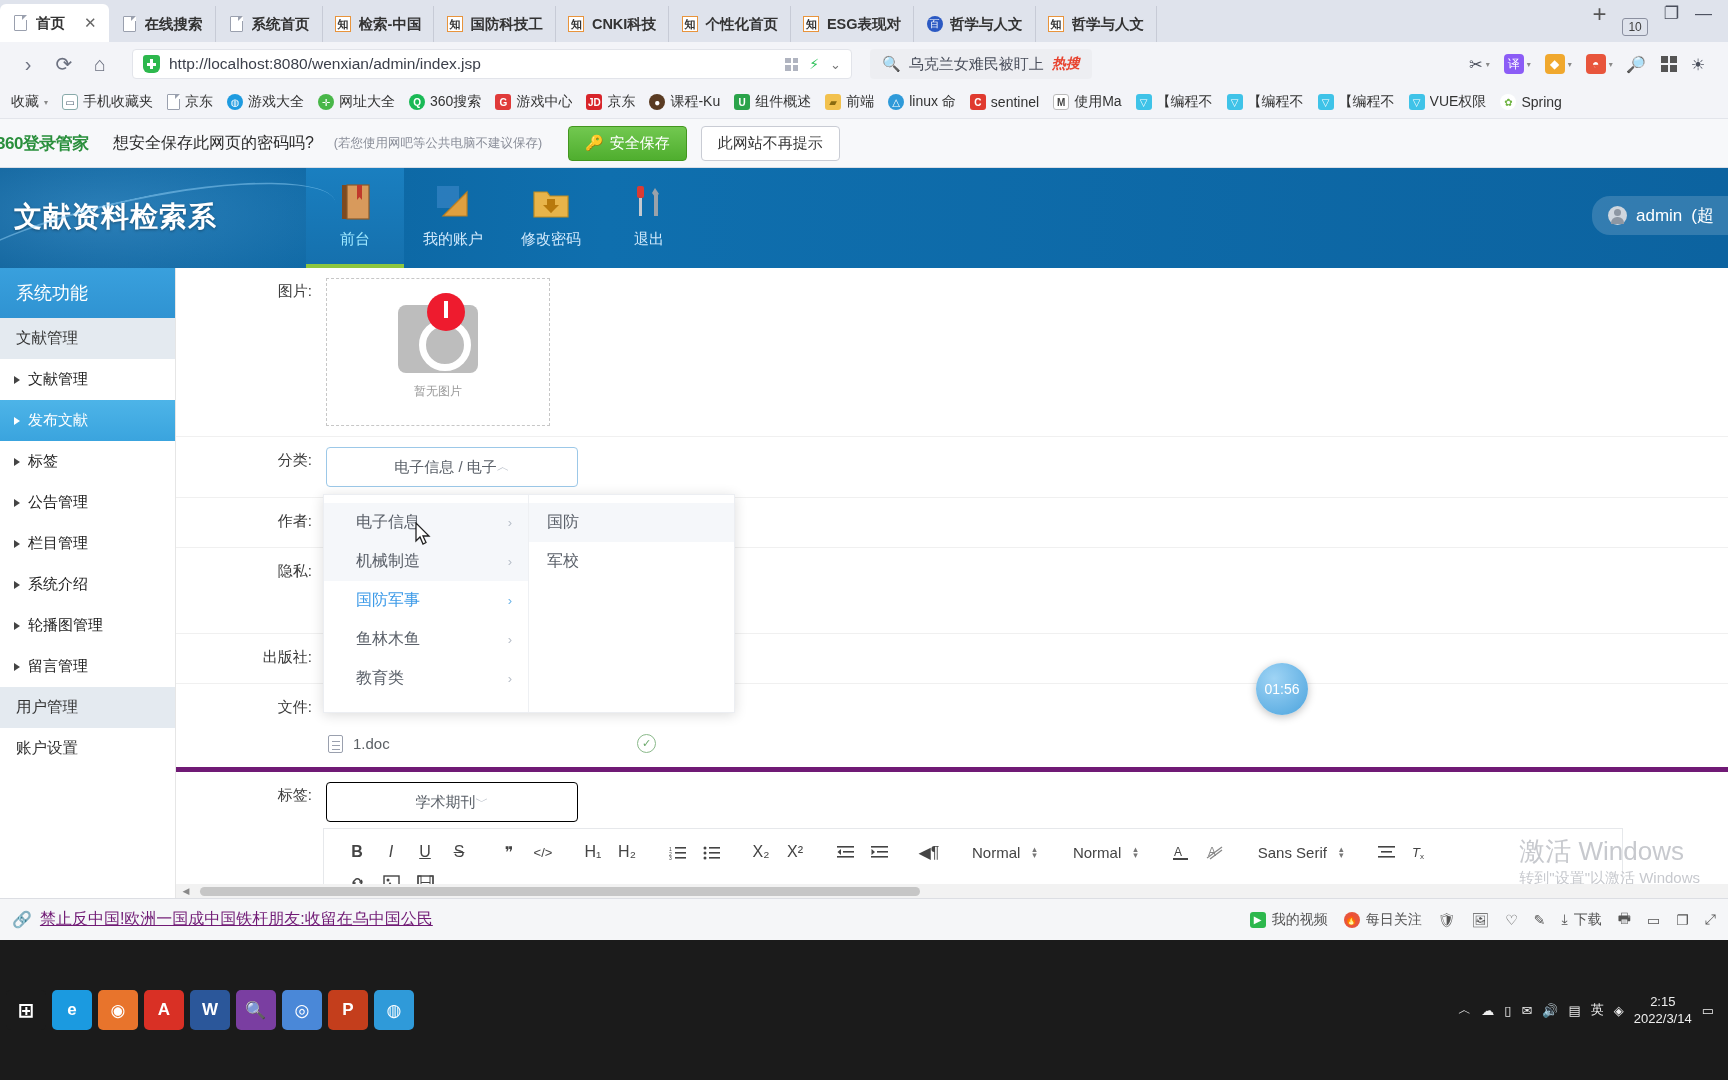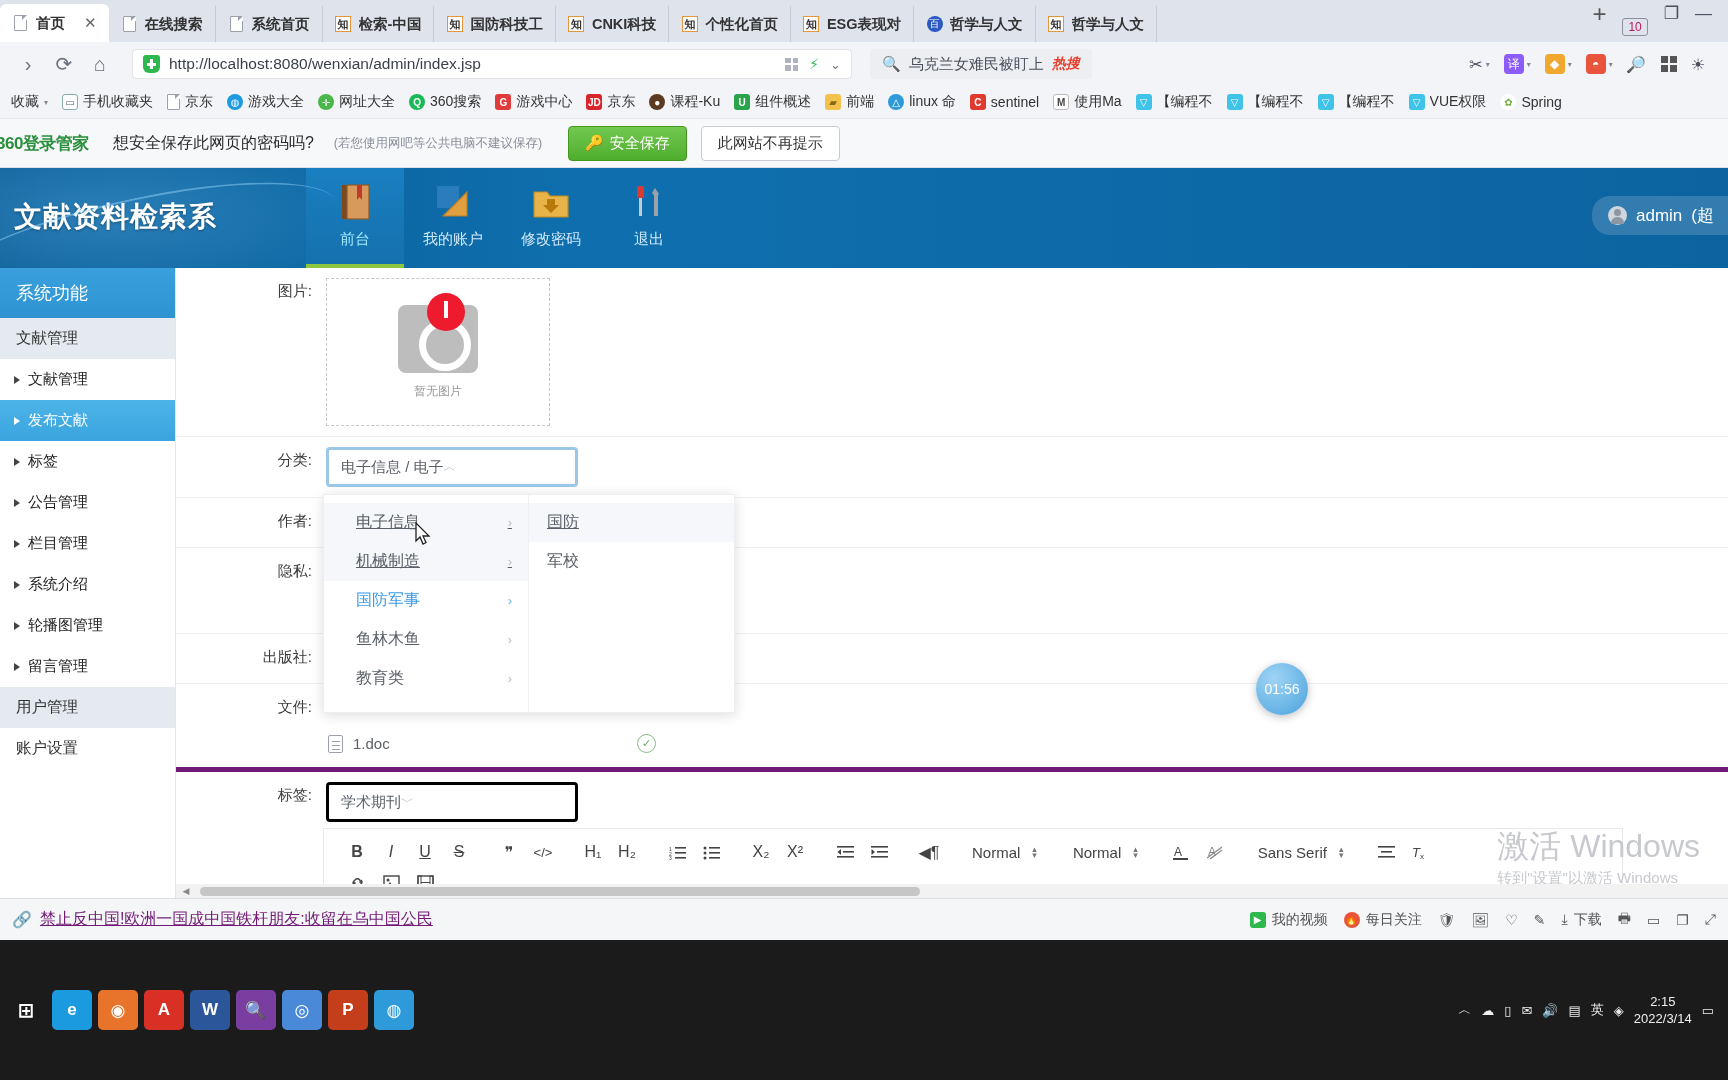--- a/index.html
+++ b/index.html
@@ -19,21 +19,21 @@
     height:36px; display:flex; align-items:center; gap:7px;
     padding:0 12px; font-size:14.5px; color:#333; position:relative;
     border-right:1px solid #c7cbd6; white-space:nowrap; overflow:hidden;
   }
   .tab .tab-label { max-width:100px; overflow:hidden; text-overflow:clip;font-weight:bold; }
   .tab.active { background:#fff; border-radius:6px 6px 0 0; border-right:none; height:38px; }
   .tab .fav { width:17px; height:17px; flex:0 0 17px; display:flex; align-items:center; justify-content:center; }
   .tab .close { margin-left:12px; color:#666; font-size:15px; }
   .tabstrip-right { margin-left:auto; display:flex; align-items:center; gap:16px; padding:0 16px 6px 10px; }
   .newtab { font-size:24px; color:#555; font-weight:300; line-height:1; }
-  .tabcount { border:1px solid #8b90a0; border-radius:3px; font-size:12px; padding:1px 5px; color:#be185d;margin-top:27px; }
+  .tabcount { border:1px solid #8b90a0; border-radius:3px; font-size:12px; padding:1px 5px; color:#404040;margin-top:27px; }
   .chrome-ic { color:#4a4f5c; font-size:17px; }
 
   
   .fav-doc { width:13px;height:16px;border:1.4px solid #9aa0ae; border-radius:1px; background:#fff; position:relative; }
   .fav-doc:after{content:"";position:absolute;right:-1px;top:-1px;border-width:0 0 5px 5px;border-style:solid;border-color:transparent transparent #fff #9aa0ae;}
   .fav-zhi { width:16px;height:16px;border:1.5px solid #e8943c; background:#fff; font-size:11px; color:#333; display:flex; align-items:center; justify-content:center; font-weight:bold; }
   .fav-paw { width:16px;height:16px;border-radius:50%; background:#2b59c3; color:#fff; font-size:10px; display:flex;align-items:center;justify-content:center; }
 
   
   .addrrow { height:44px; display:flex; align-items:center; gap:0; background:#f3f4f8; padding:0 10px; }
@@ -119,40 +119,40 @@
   .flabel { width:150px; flex:0 0 150px; text-align:right; padding-right:14px; font-size:15px; color:#3a3a3a; padding-top:14px;}
   .fctl { flex:1; padding:10px 0; }
   .imgbox { width:224px; height:148px; border:1px dashed #c7c7c7; display:flex; flex-direction:column;
             align-items:center; justify-content:center; gap:10px; }
   .noimg-ic { width:80px; height:68px; background:#bdbdbd; border-radius:8px; position:relative; }
   .noimg-ic:before{content:"";position:absolute;left:21px;top:14px;width:38px;height:38px;border-radius:50%;border:7px solid #fff;}
   .noimg-ic:after{content:"";position:absolute;left:29px;top:-12px;width:38px;height:38px;border-radius:50%;background:#ee1b2e;}
   .noimg-tick{position:absolute;left:46px;top:-4px;width:4px;height:17px;background:#fff;z-index:3;}
   .noimg-txt { color:#9a9a9a; font-size:12px; }
 
-  .select-box { width:252px; height:40px; border:3px solid #000000; border-radius:4px; display:flex; align-items:center;
-                padding:0 12px; font-size:15px; color:#5b6169; background:#fff; justify-content:flex-start; }
+  .select-box { width:252px; height:40px; border:1px solid #000000; border-radius:4px; display:flex; align-items:center;
+                padding:0 12px; font-size:15px; color:#5b6169; background:#fff; justify-content:center; }
   .select-box.focus { border-color:#9cc8e8; }
   .chev { color:#b6bcc6; font-size:13px; }
 
   .fileline { display:flex; align-items:center; gap:10px; width:330px; padding:6px 0 0 2px;}
   .fileline .fname { font-size:15px; color:#5c6166; }
   .doc-ic { width:15px;height:18px;border:1.4px solid #9aa0ae;border-radius:2px; position:relative; }
   .doc-ic:before{content:"";position:absolute;left:3px;top:5px;width:8px;height:1.4px;background:#9aa0ae;box-shadow:0 4px 0 #9aa0ae,0 8px 0 #9aa0ae;}
   .check-ic { margin-left:auto; width:19px;height:19px;border-radius:50%;border:1.4px solid #8ab98a; color:#6aa86a;
               display:flex;align-items:center;justify-content:center; font-size:11px; }
 
   
   .cascader { position:absolute; left:147px; top:226px; width:412px; height:219px; background:#fff;
               box-shadow:0 2px 12px rgba(0,0,0,.14); border:1px solid #eceef2; display:flex; z-index:40; }
   .casc-col { width:206px; border-right:1px solid #eef0f3; padding:8px 0; }
   .casc-col:last-child{ border-right:none; }
   .casc-item { height:39px; display:flex; align-items:center; justify-content:space-between;
                padding:0 16px 0 32px; font-size:16px; color:#5a6069; }
-  .casc-item.hov { background:#f5f7fa;text-decoration:underline; }
+  .casc-item.hov { background:#f5f7fa; }
   .casc-item.sel { color:#3c9ae8; font-weight:normal; }
   .casc-arrow { color:#b7bec8; font-size:13px; }
   .casc-col.second .casc-item{ padding-left:18px; }
 
   
   .editor { position:absolute; left:147px; top:560px; width:1300px; border:1px solid #e6e8eb; background:#fff; padding:8px 16px; }
   .ed-row { display:flex; align-items:center; flex-wrap:wrap; gap:0; }
   .ed-btn { min-width:34px; height:30px; display:flex; align-items:center; justify-content:center;
             font-size:16px; color:#444; }
   .ed-gap { width:16px; }
@@ -160,21 +160,21 @@
   .stepper { display:flex; flex-direction:column; line-height:6px; font-size:9px; color:#777; }
 
   
   .timer { position:absolute; left:1080px; top:395px; width:52px;height:52px; border-radius:50%;
            background:radial-gradient(circle at 35% 30%, #9fd4f5, #4ba3dd);
            color:#fff; font-size:14px; display:flex; align-items:center; justify-content:center;
            box-shadow:0 2px 8px rgba(0,0,0,.25); }
 
   
   .wm { position:absolute; right:28px; bottom:10px; text-align:left; color:#c7c9ce; pointer-events:none; }
-  .wm .w1 { font-size:32px; }
+  .wm .w1 { font-size:26px; }
   .wm .w2 { font-size:15px; }
 
   
   .hscroll { position:absolute; left:176px; bottom:0; width:1552px; height:14px; background:#f2f2f2; }
   .hscroll .thumb { position:absolute; left:24px; top:3px; width:720px; height:9px; background:#c6c6c6; border-radius:5px; }
   .hscroll .arr { position:absolute; top:0; width:16px; height:14px; display:flex; align-items:center; justify-content:center;
                   font-size:9px; color:#888; }
 
   
   .statusbar { position:absolute; left:0; top:898px; width:1728px; height:42px; background:#f5f6f8;

